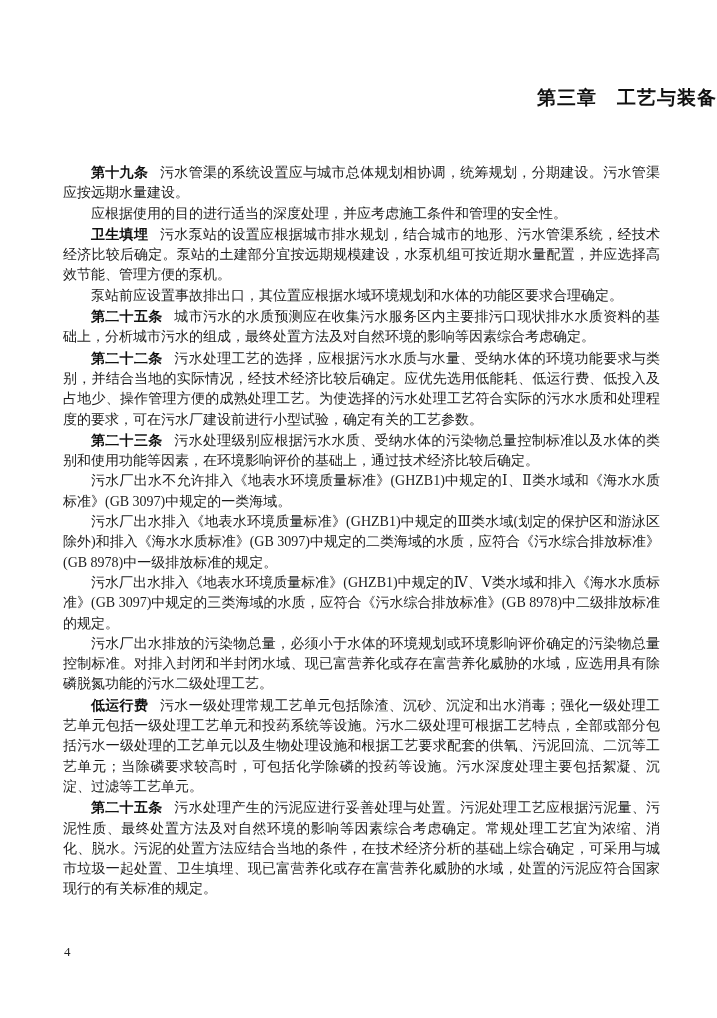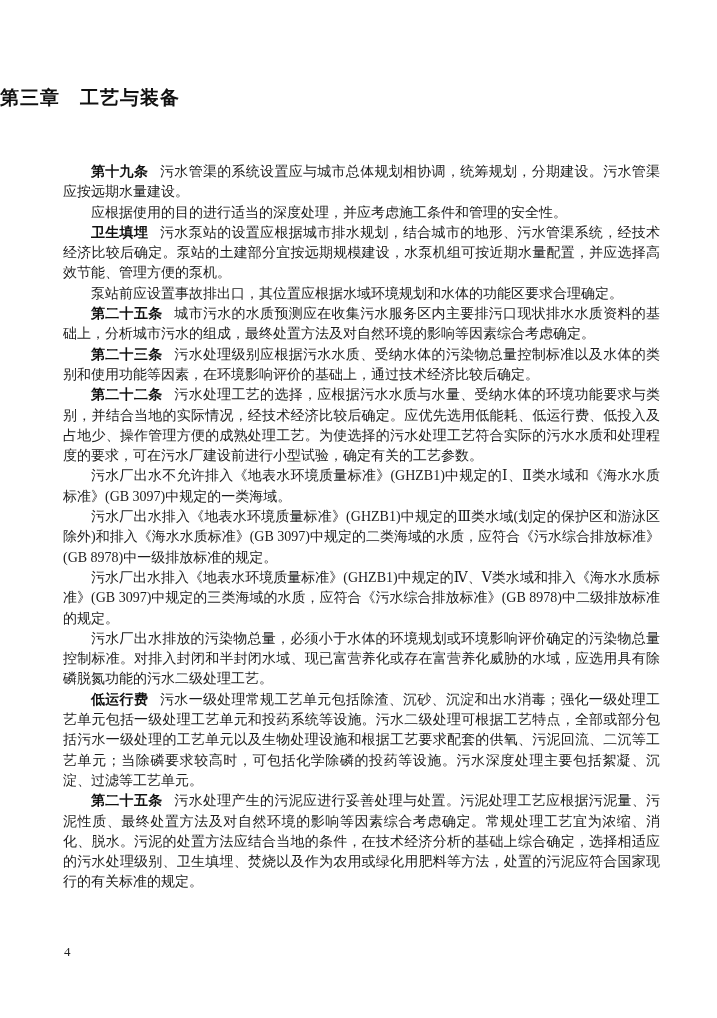--- a/index.html
+++ b/index.html
@@ -13,21 +13,21 @@
     height: 1018px;
     margin: 0 auto;
     background: #ffffff;
     overflow: hidden;
     font-family: "Liberation Serif", "DejaVu Serif", serif;
     color: #1c1c1c;
   }
   .chapter-title {
     margin: 0;
     padding-top: 86px;
-    text-align: left;
+    text-align: right;
     font-family: "Liberation Sans", "DejaVu Sans", sans-serif;
     font-weight: 700;
     font-size: 19px;
     line-height: 24px;
     letter-spacing: 1px;
     color: #111111;
   }
   .doc-body {
     margin-top: 52px;
     padding-left: 63px;
@@ -35,21 +35,21 @@
     font-size: 14px;
     line-height: 20.3px;
     text-align: justify;
   }
   .doc-body p {
     margin: 0;
     padding: 0;
     text-indent: 2em;
   }
   .article-label {
-    font-family: Liberation Mono, monospace;
+    font-family: Liberation Sans, sans-serif;
     font-weight: 700;
     color: #111111;
     margin-right: 0.85em;
   }
   .page-number {
     position: absolute;
     left: 64px;
     top: 944px;
     font-size: 13px;
     color: #222222;
@@ -60,24 +60,24 @@
 
 <div class="page">
   <h1 class="chapter-title">第三章　工艺与装备</h1>
 
   <div class="doc-body">
       <p><b class="article-label">第十九条</b><span>污水管渠的系统设置应与城市总体规划相协调，统筹规划，分期建设。污水管渠应按远期水量建设。</span></p>
       <p><span>应根据使用的目的进行适当的深度处理，并应考虑施工条件和管理的安全性。</span></p>
       <p><b class="article-label">卫生填埋</b><span>污水泵站的设置应根据城市排水规划，结合城市的地形、污水管渠系统，经技术经济比较后确定。泵站的土建部分宜按远期规模建设，水泵机组可按近期水量配置，并应选择高效节能、管理方便的泵机。</span></p>
       <p><span>泵站前应设置事故排出口，其位置应根据水域环境规划和水体的功能区要求合理确定。</span></p>
       <p><b class="article-label">第二十五条</b><span>城市污水的水质预测应在收集污水服务区内主要排污口现状排水水质资料的基础上，分析城市污水的组成，最终处置方法及对自然环境的影响等因素综合考虑确定。</span></p>
+      <p><b class="article-label">第二十二条</b><span>污水处理工艺的选择，应根据污水水质与水量、受纳水体的环境功能要求与类别，并结合当地的实际情况，经技术经济比较后确定。应优先选用低能耗、低运行费、低投入及占地少、操作管理方便的成熟处理工艺。为使选择的污水处理工艺符合实际的污水水质和处理程度的要求，可在污水厂建设前进行小型试验，确定有关的工艺参数。</span></p>
       <p><b class="article-label">第二十三条</b><span>污水处理级别应根据污水水质、受纳水体的污染物总量控制标准以及水体的类别和使用功能等因素，在环境影响评价的基础上，通过技术经济比较后确定。</span></p>
-      <p><b class="article-label">第二十二条</b><span>污水处理工艺的选择，应根据污水水质与水量、受纳水体的环境功能要求与类别，并结合当地的实际情况，经技术经济比较后确定。应优先选用低能耗、低运行费、低投入及占地少、操作管理方便的成熟处理工艺。为使选择的污水处理工艺符合实际的污水水质和处理程度的要求，可在污水厂建设前进行小型试验，确定有关的工艺参数。</span></p>
       <p><span>污水厂出水不允许排入《地表水环境质量标准》(GHZB1)中规定的Ⅰ、Ⅱ类水域和《海水水质标准》(GB 3097)中规定的一类海域。</span></p>
       <p><span>污水厂出水排入《地表水环境质量标准》(GHZB1)中规定的Ⅲ类水域(划定的保护区和游泳区除外)和排入《海水水质标准》(GB 3097)中规定的二类海域的水质，应符合《污水综合排放标准》(GB 8978)中一级排放标准的规定。</span></p>
       <p><span>污水厂出水排入《地表水环境质量标准》(GHZB1)中规定的Ⅳ、Ⅴ类水域和排入《海水水质标准》(GB 3097)中规定的三类海域的水质，应符合《污水综合排放标准》(GB 8978)中二级排放标准的规定。</span></p>
       <p><span>污水厂出水排放的污染物总量，必须小于水体的环境规划或环境影响评价确定的污染物总量控制标准。对排入封闭和半封闭水域、现已富营养化或存在富营养化威胁的水域，应选用具有除磷脱氮功能的污水二级处理工艺。</span></p>
       <p><b class="article-label">低运行费</b><span>污水一级处理常规工艺单元包括除渣、沉砂、沉淀和出水消毒；强化一级处理工艺单元包括一级处理工艺单元和投药系统等设施。污水二级处理可根据工艺特点，全部或部分包括污水一级处理的工艺单元以及生物处理设施和根据工艺要求配套的供氧、污泥回流、二沉等工艺单元；当除磷要求较高时，可包括化学除磷的投药等设施。污水深度处理主要包括絮凝、沉淀、过滤等工艺单元。</span></p>
-      <p><b class="article-label">第二十五条</b><span>污水处理产生的污泥应进行妥善处理与处置。污泥处理工艺应根据污泥量、污泥性质、最终处置方法及对自然环境的影响等因素综合考虑确定。常规处理工艺宜为浓缩、消化、脱水。污泥的处置方法应结合当地的条件，在技术经济分析的基础上综合确定，选择相适应的污水处理级别、卫生填埋、焚烧以及作为农用或绿化用肥料等方法，处置的污泥应符合国家现行的有关标准的规定。</span></p>
+      <p><b class="article-label">第二十五条</b><span>污水处理产生的污泥应进行妥善处理与处置。污泥处理工艺应根据污泥量、污泥性质、最终处置方法及对自然环境的影响等因素综合考虑确定。常规处理工艺宜为浓缩、消化、脱水。污泥的处置方法应结合当地的条件，在技术经济分析的基础上综合确定，可采用与城市垃圾一起处置、卫生填埋、现已富营养化或存在富营养化威胁的水域，处置的污泥应符合国家现行的有关标准的规定。</span></p>
     </div>
 
   <div class="page-number">4</div>
 </div>
 
 </body></html>

